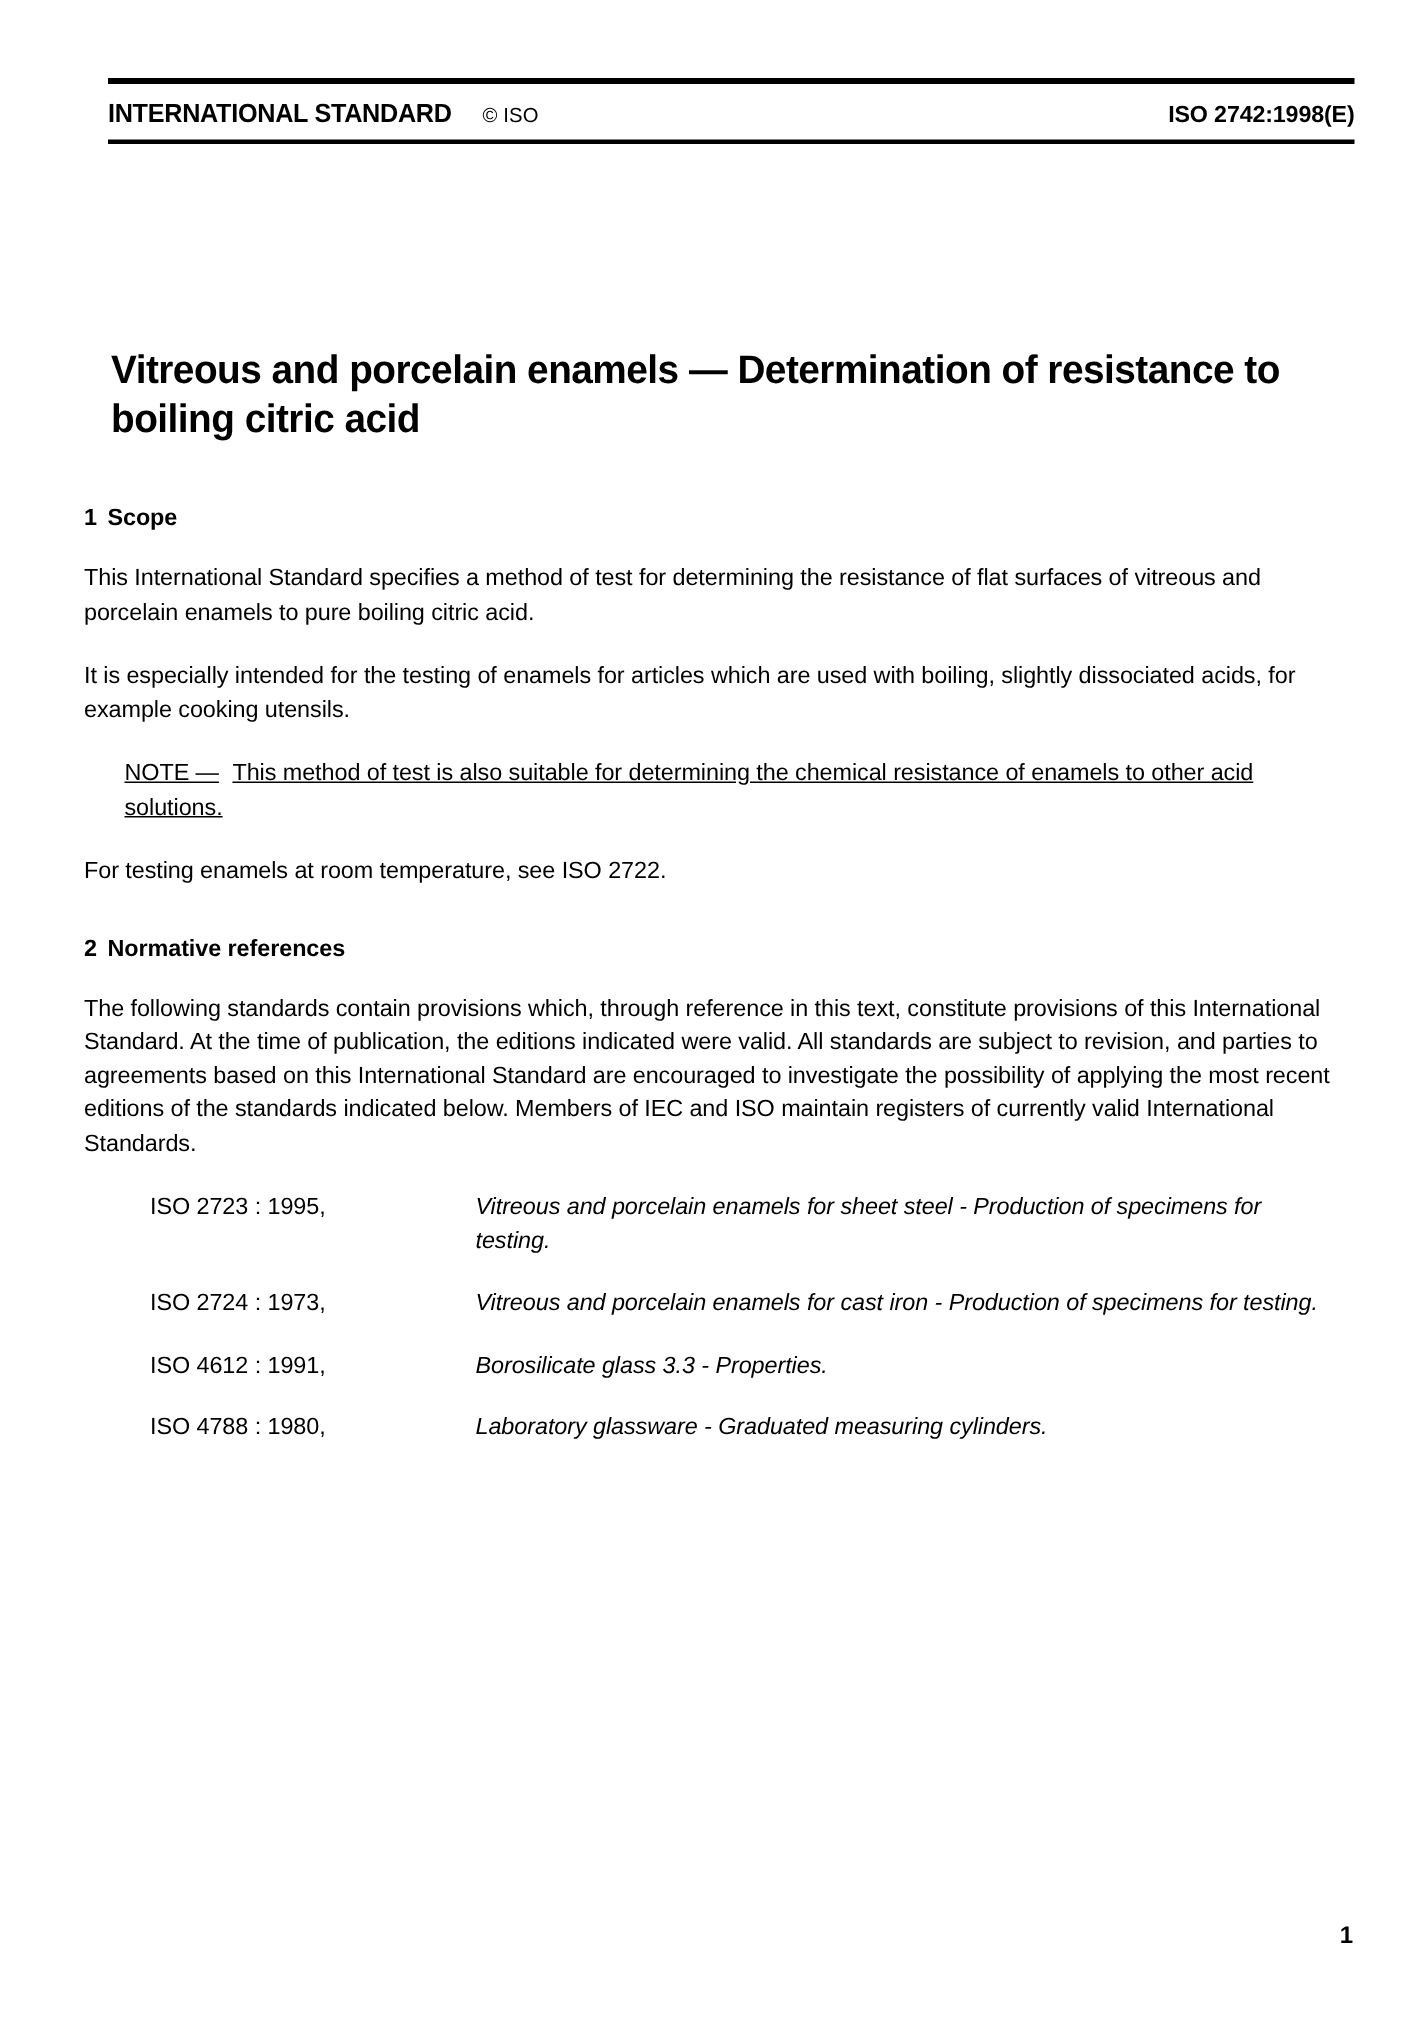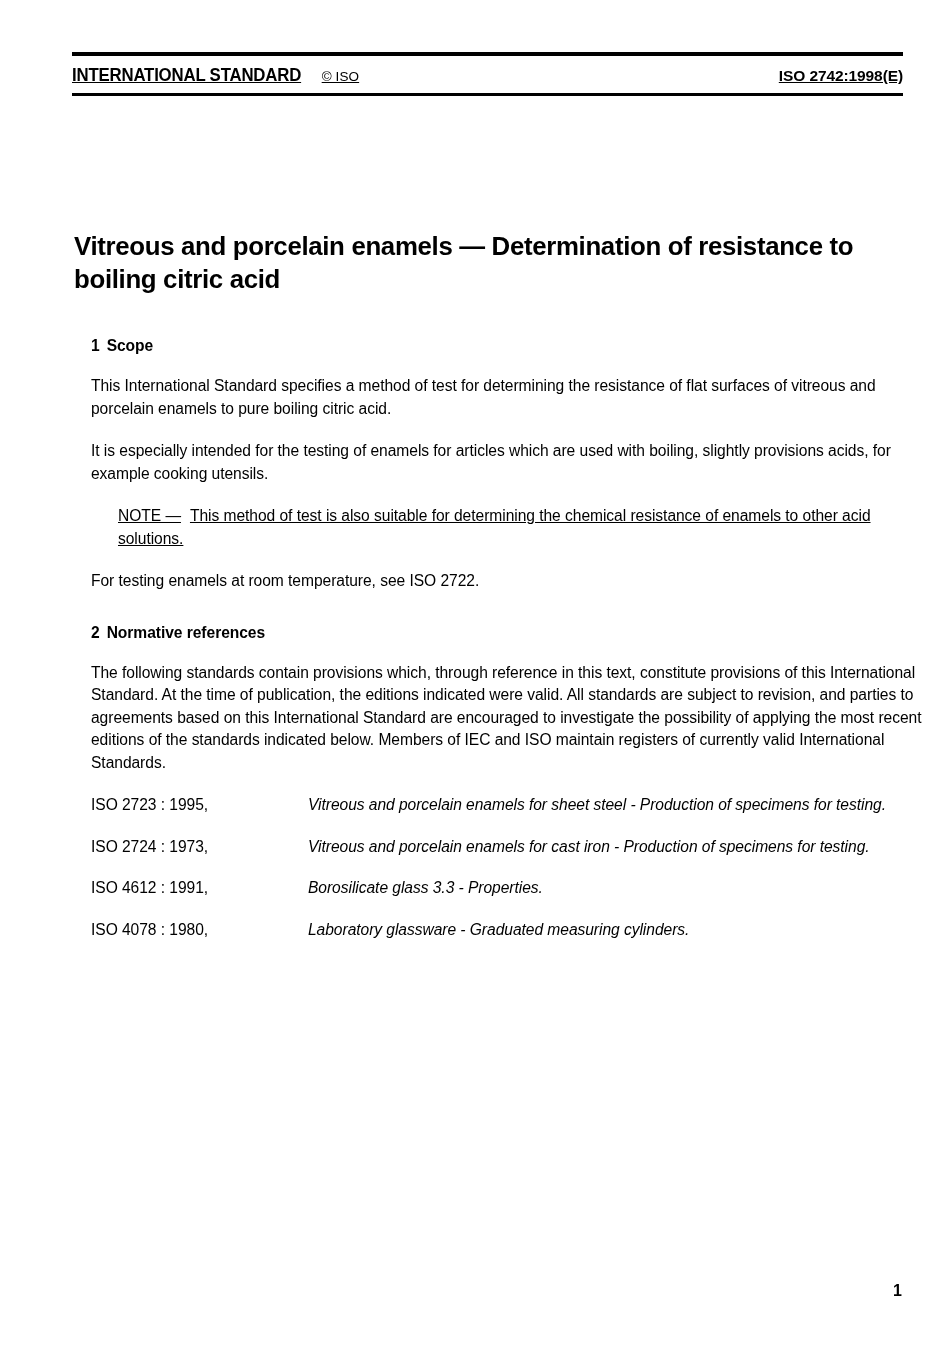--- a/index.html
+++ b/index.html
@@ -22,21 +22,20 @@
     width: 950px;
     height: 1345px;
   }
 
   
   .header {
     position: absolute;
     left: 72px;
     top: 52px;
     width: 831px;
-    text-decoration: underline;
   }
   .rule-top {
     height: 4px;
     background: #000;
     width: 100%;
   }
   .rule-bottom {
     height: 3px;
     background: #000;
     width: 100%;
@@ -83,21 +82,21 @@
     font-weight: bold;
     line-height: 33px;
     letter-spacing: -0.35px;
     transform: scaleX(0.975);
     transform-origin: left top;
   }
 
   
   .content {
     position: absolute;
-    left: 91px;
+    left: 56px;
     top: 336px;
     width: 832px;
     font-size: 15.6px;
     line-height: 22.5px;
     letter-spacing: -0.05px;
   }
   .content > * { transform-origin: left top; }
 
   h2.sec {
     font-size: 15.6px;
@@ -125,20 +124,21 @@
   .sec-gap { height: 10px; }
 
   
   .reflist {
     margin-top: 4px;
   }
   .refrow {
     display: flex;
     margin-bottom: 19px;
     line-height: 22.5px;
+    margin-left: 44px;
   }
   .refrow:last-child { margin-bottom: 0; }
   .ref-id {
     flex: 0 0 217px;
     white-space: nowrap;
     letter-spacing: -0.05px;
   }
   .ref-title {
     flex: 1 1 auto;
     font-style: italic;
@@ -175,21 +175,21 @@
   <h1 class="doc-title">Vitreous and porcelain enamels — Determination of resistance to boiling citric acid</h1>
 
   <div class="content">
 
     <h2 class="sec">
       <span class="num">1</span><span>Scope</span>
     </h2>
 
     <p class="para">This International Standard specifies a method of test for determining the resistance of flat surfaces of vitreous and porcelain enamels to pure boiling citric acid.</p>
 
-    <p class="para">It is especially intended for the testing of enamels for articles which are used with boiling, slightly provisions acids, for example cooking utensils.</p>
+    <p class="para">It is especially intended for the testing of enamels for articles which are used with boiling, slightly dissociated acids, for example cooking utensils.</p>
 
     <p class="note">
       <span class="note-label">NOTE —</span><span class="note-gap"></span><span>This method of test is also suitable for determining the chemical resistance of enamels to other acid solutions.</span>
     </p>
 
 
     <p class="para">For testing enamels at room temperature, see ISO 2722.</p>
 
 
     <div class="sec-gap"></div>
@@ -212,21 +212,21 @@
         <span class="ref-title">Vitreous and porcelain enamels for cast iron - Production of specimens for testing.</span>
       </div>
 
 
       <div class="refrow">
         <span class="ref-id">ISO 4612 : 1991,</span>
         <span class="ref-title">Borosilicate glass 3.3 - Properties.</span>
       </div>
 
       <div class="refrow">
-        <span class="ref-id">ISO 4078 : 1980,</span>
+        <span class="ref-id">ISO 4788 : 1980,</span>
         <span class="ref-title">Laboratory glassware - Graduated measuring cylinders.</span>
       </div>
 
     </div>
   </div>
 
   <div class="page-number">1</div>
 
 </div>
 

